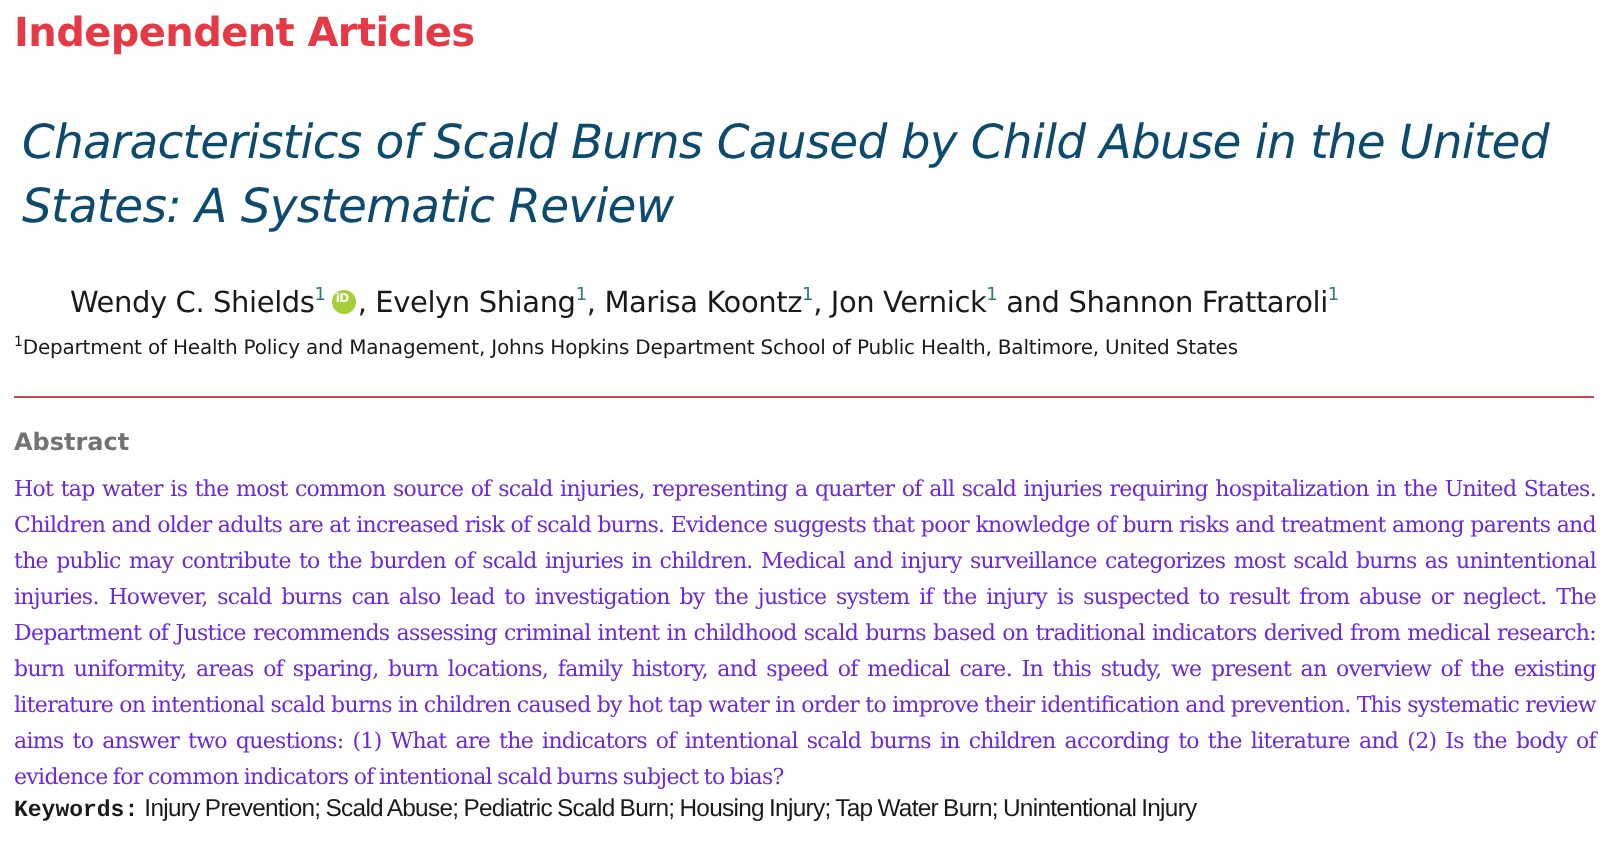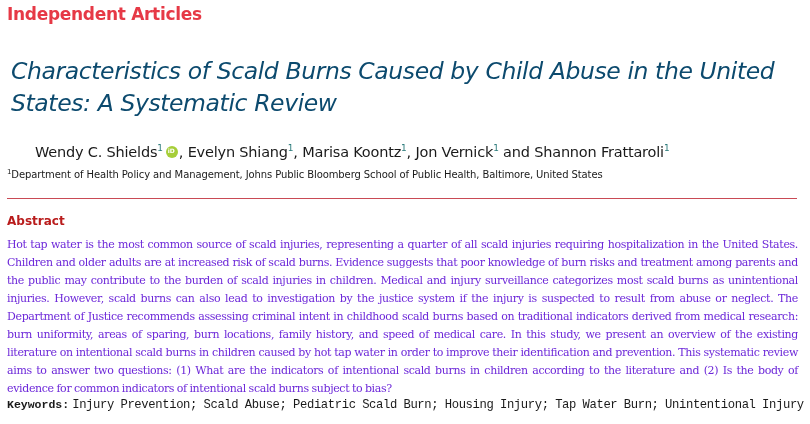--- a/index.html
+++ b/index.html
@@ -13,21 +13,21 @@
       overflow: hidden;
       position: relative;
       color: #1a1a1a;
     }
     .section-label {
       position: absolute;
       left: 7px;
       top: 4px;
       font-family: "DejaVu Sans", sans-serif;
       font-weight: bold;
-      font-size: 17px;
+      font-size: 20px;
       color: #e63946;
       letter-spacing: -0.3px;
       text-align: right;
     }
     .title {
       position: absolute;
       left: 7px;
       top: 51px;
       width: 800px;
       font-family: "DejaVu Sans", sans-serif;
@@ -99,21 +99,21 @@
       height: 1px;
       background: #c94a55;
     }
     .abstract-heading {
       position: absolute;
       left: 7px;
       top: 214px;
       font-family: "DejaVu Sans", sans-serif;
       font-weight: bold;
       font-size: 12px;
-      color: #b91c1c;
+      color: #737373;
       margin: 0;
     }
     .abstract-body {
       position: absolute;
       left: 7px;
       top: 236px;
       width: 791px;
       font-family: "DejaVu Serif", serif;
       font-size: 11px;
       line-height: 18px;
@@ -130,39 +130,39 @@
       white-space: nowrap;
       font-size: 12.2px;
       color: #1a1a1a;
     }
     .keywords-label {
       font-family: Liberation Mono, monospace;
       font-weight: bold;
       font-size: 11.5px;
     }
     .keywords-list {
-      font-family: Liberation Mono, monospace;
+      font-family: Liberation Sans, sans-serif;
       letter-spacing: -0.35px;
       word-spacing: -0.5px;
       text-align: right;
     }
   </style>
 </head>
 <body>
 
 <div class="section-label">Independent Articles</div>
 
 <h1 class="title">Characteristics of Scald Burns Caused by Child Abuse in the United States: A Systematic Review</h1>
 
 <div class="authors">
   <span>Wendy C. Shields</span><sup>1</sup><span class="orcid"></span><span>, </span><span>Evelyn Shiang</span><sup>1</sup><span>, </span><span>Marisa Koontz</span><sup>1</sup><span>, </span><span>Jon Vernick</span><sup>1</sup><span style="white-space:pre"> and </span><span>Shannon Frattaroli</span><sup>1</sup>
 </div>
 
 <div class="affiliation">
-  <sup>1</sup><span>Department of Health Policy and Management, Johns Public Bloomberg School of Public Health, Baltimore, United States</span>
+  <sup>1</sup><span>Department of Health Policy and Management, Johns Hopkins Department School of Public Health, Baltimore, United States</span>
 </div>
 
 <div class="divider"></div>
 
 <h2 class="abstract-heading">Abstract</h2>
 
 <p class="abstract-body">Hot tap water is the most common source of scald injuries, representing a quarter of all scald injuries requiring hospitalization in the United States. Children and older adults are at increased risk of scald burns. Evidence suggests that poor knowledge of burn risks and treatment among parents and the public may contribute to the burden of scald injuries in children. Medical and injury surveillance categorizes most scald burns as unintentional injuries. However, scald burns can also lead to investigation by the justice system if the injury is suspected to result from abuse or neglect.  The Department of Justice recommends assessing criminal intent in childhood scald burns based on traditional indicators derived from medical research: burn uniformity, areas of sparing, burn locations, family history, and speed of medical care. In this study, we present an overview of the existing literature on intentional scald burns in children caused by hot tap water in order to improve their identification and prevention. This systematic review aims to answer two questions: (1) What are the indicators of intentional scald burns in children according to the literature and (2) Is the body of evidence for common indicators of intentional scald burns subject to bias?</p>
 
 <div class="keywords">
   <span class="keywords-label">Keywords:</span>

